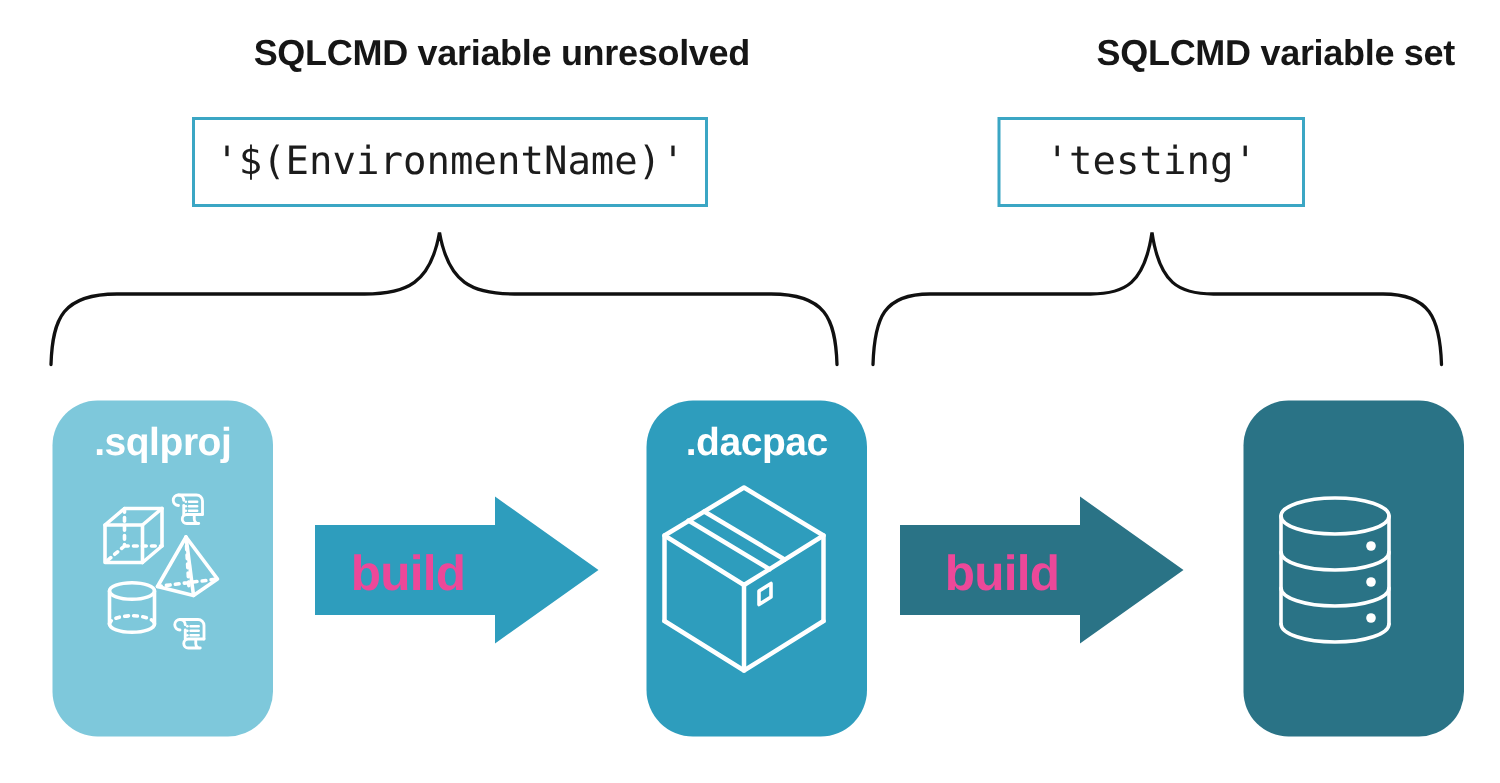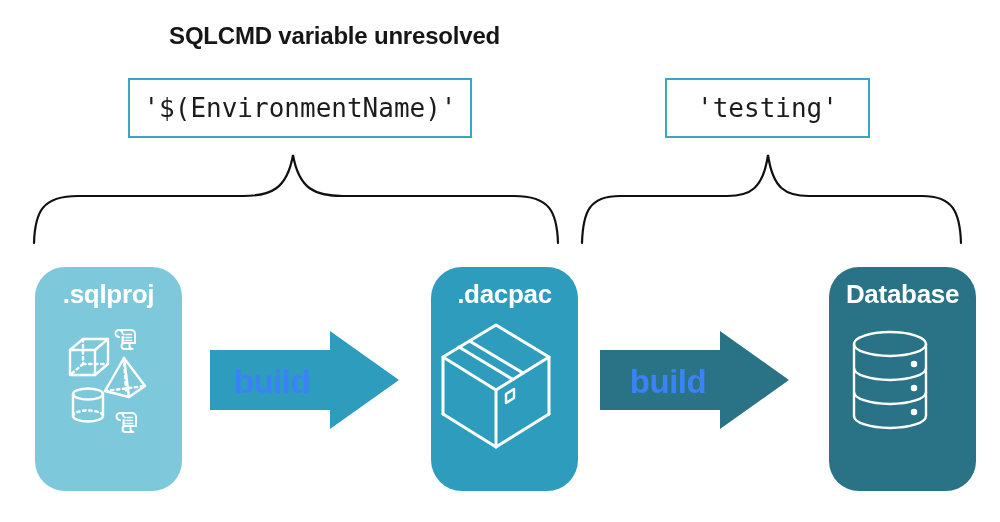--- a/index.html
+++ b/index.html
@@ -36,31 +36,32 @@
   .card-label{
     margin-top:12px;font-size:26px;font-weight:bold;color:#ffffff;
     letter-spacing:-0.3px;text-align:center;
   }
   .card-icon{position:absolute;left:0;top:0;width:147px;height:224px;}
   .icon-stroke{fill:none;stroke:#ffffff;stroke-width:2.4;stroke-linecap:round;stroke-linejoin:round;}
   .icon-stroke-thick{fill:none;stroke:#ffffff;stroke-width:3;stroke-linecap:round;stroke-linejoin:round;}
   .dash{stroke-dasharray:2.5 3.5;}
   .arrow-label{
     position:absolute;top:350px;height:64px;display:flex;align-items:center;justify-content:center;
-    font-size:33px;font-weight:bold;color:#3b82f6;letter-spacing:-0.5px;
+    font-size:33px;font-weight:bold;color:#ec4899;letter-spacing:-0.5px;
   }
   #lbl-build{left:210px;width:124px;}
   #lbl-deploy{left:606px;width:124px;}
 </style>
 </head>
 <body>
 
 <div class="canvas">
 
   <div class="heading" id="h-left">SQLCMD variable unresolved</div>
+  <div class="heading" id="h-right">SQLCMD variable set</div>
 
   <div class="codebox" id="box-right" style="border-color: rgb(59, 166, 196);">
     <span class="code">'testing'</span>
   </div>
   <div class="codebox" id="box-left" style="border-color: rgb(59, 166, 196);">
     <span class="code">'$(EnvironmentName)'</span>
   </div>
 
   <svg class="overlay" viewBox="0 0 1000 522">
     <path class="brace" d="M34 243 C35 212 42 196 78 196 L243 196 C271 196 287 189 293 155 C299 189 315 196 343 196 L514 196 C550 196 557 212 558 243"></path>
@@ -118,21 +119,20 @@
     <svg class="card-icon" viewBox="0 0 147 224">
       <path class="icon-stroke-thick" d="M65 58 L118 90 L65 123 L12 90 Z"></path>
       <path class="icon-stroke-thick" d="M12 90 V147 M118 90 V147 M65 123 V180"></path>
       <path class="icon-stroke-thick" d="M12 147 L65 180 L118 147"></path>
       <path class="icon-stroke-thick" d="M38.5 74 L92 106 M28 80 L82 112.5"></path>
       <path class="icon-stroke" d="M75 127 L83 122 V131 L75 136 Z"></path>
     </svg>
   </div>
 
   <div class="card" id="card-database" style="background-color: rgb(42, 115, 134);">
-    <div class="card-label">Database</div>
     <svg class="card-icon" viewBox="0 0 147 224">
       <ellipse class="icon-stroke" cx="61" cy="77" rx="36" ry="12"></ellipse>
       <path class="icon-stroke" d="M25 77 V149 M97 77 V149"></path>
       <path class="icon-stroke" d="M25 149 A36 12 0 0 0 97 149"></path>
       <path class="icon-stroke" d="M25 101 A36 12 0 0 0 97 101"></path>
       <path class="icon-stroke" d="M25 125 A36 12 0 0 0 97 125"></path>
       <circle cx="85" cy="97" r="3.2" fill="#ffffff"></circle>
       <circle cx="85" cy="121" r="3.2" fill="#ffffff"></circle>
       <circle cx="85" cy="145" r="3.2" fill="#ffffff"></circle>
     </svg>

